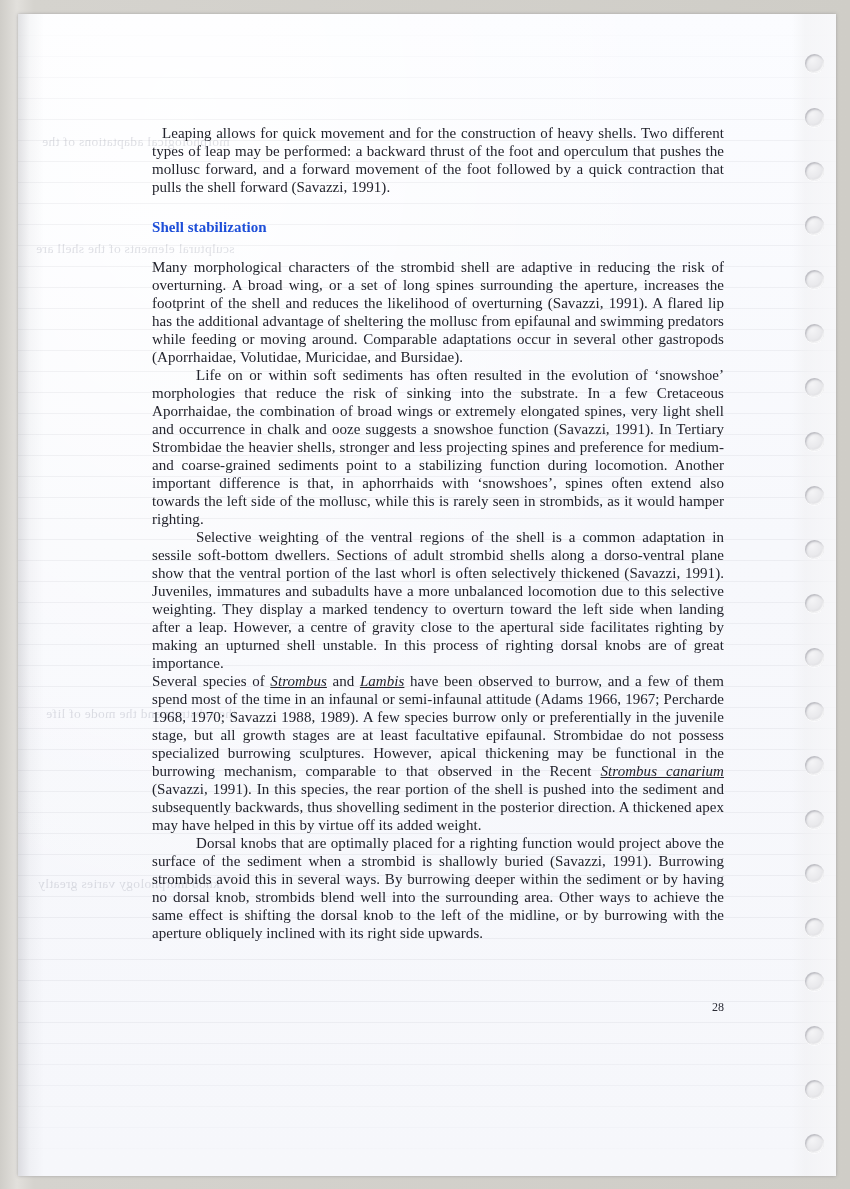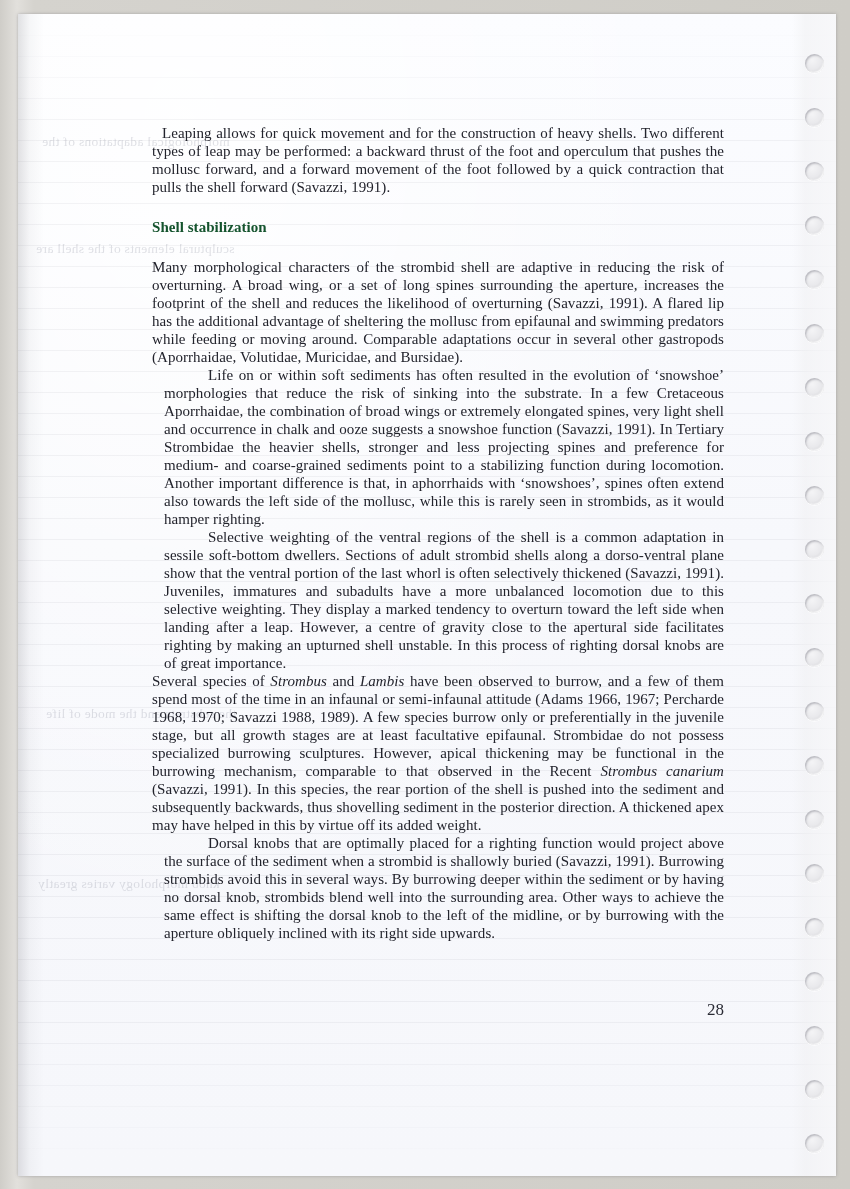--- a/index.html
+++ b/index.html
@@ -100,42 +100,42 @@
 
   p.para {
     margin: 0;
     font-size: 15.0px;
     line-height: 18px;
     text-align: justify;
     color: #22232c;
     letter-spacing: 0.05px;
   }
   p.para.gap-before { margin-top: 20px; }
-  p.para.indent { text-indent: 44px; margin-left: 12px; }
+  p.para.indent { text-indent: 44px; }
   p.para.first-line-indent { text-indent: 10px; }
 
   h2.section-head {
     margin: 0;
     font-size: 15.0px;
     line-height: 21.2px;
     font-weight: bold;
-    color: #14532d;
+    color: #1d4ed8;
     letter-spacing: 0.05px;
   }
   h2.section-head.gap-before { margin-top: 21px; }
 
-  em.sci { font-style: italic; }
+  em.sci { font-style: italic; text-decoration: underline; }
 
   .page-number {
     position: absolute;
     left: 134px;
     top: 986px;
     width: 572px;
     text-align: right;
-    font-size: 17px;
+    font-size: 12px;
     color: #2a2b34;
   }
 
   
   .ghost {
     position: absolute;
     color: rgba(70,75,100,0.17);
     font-size: 13.5px;
     line-height: 20px;
     letter-spacing: 0.3px;

